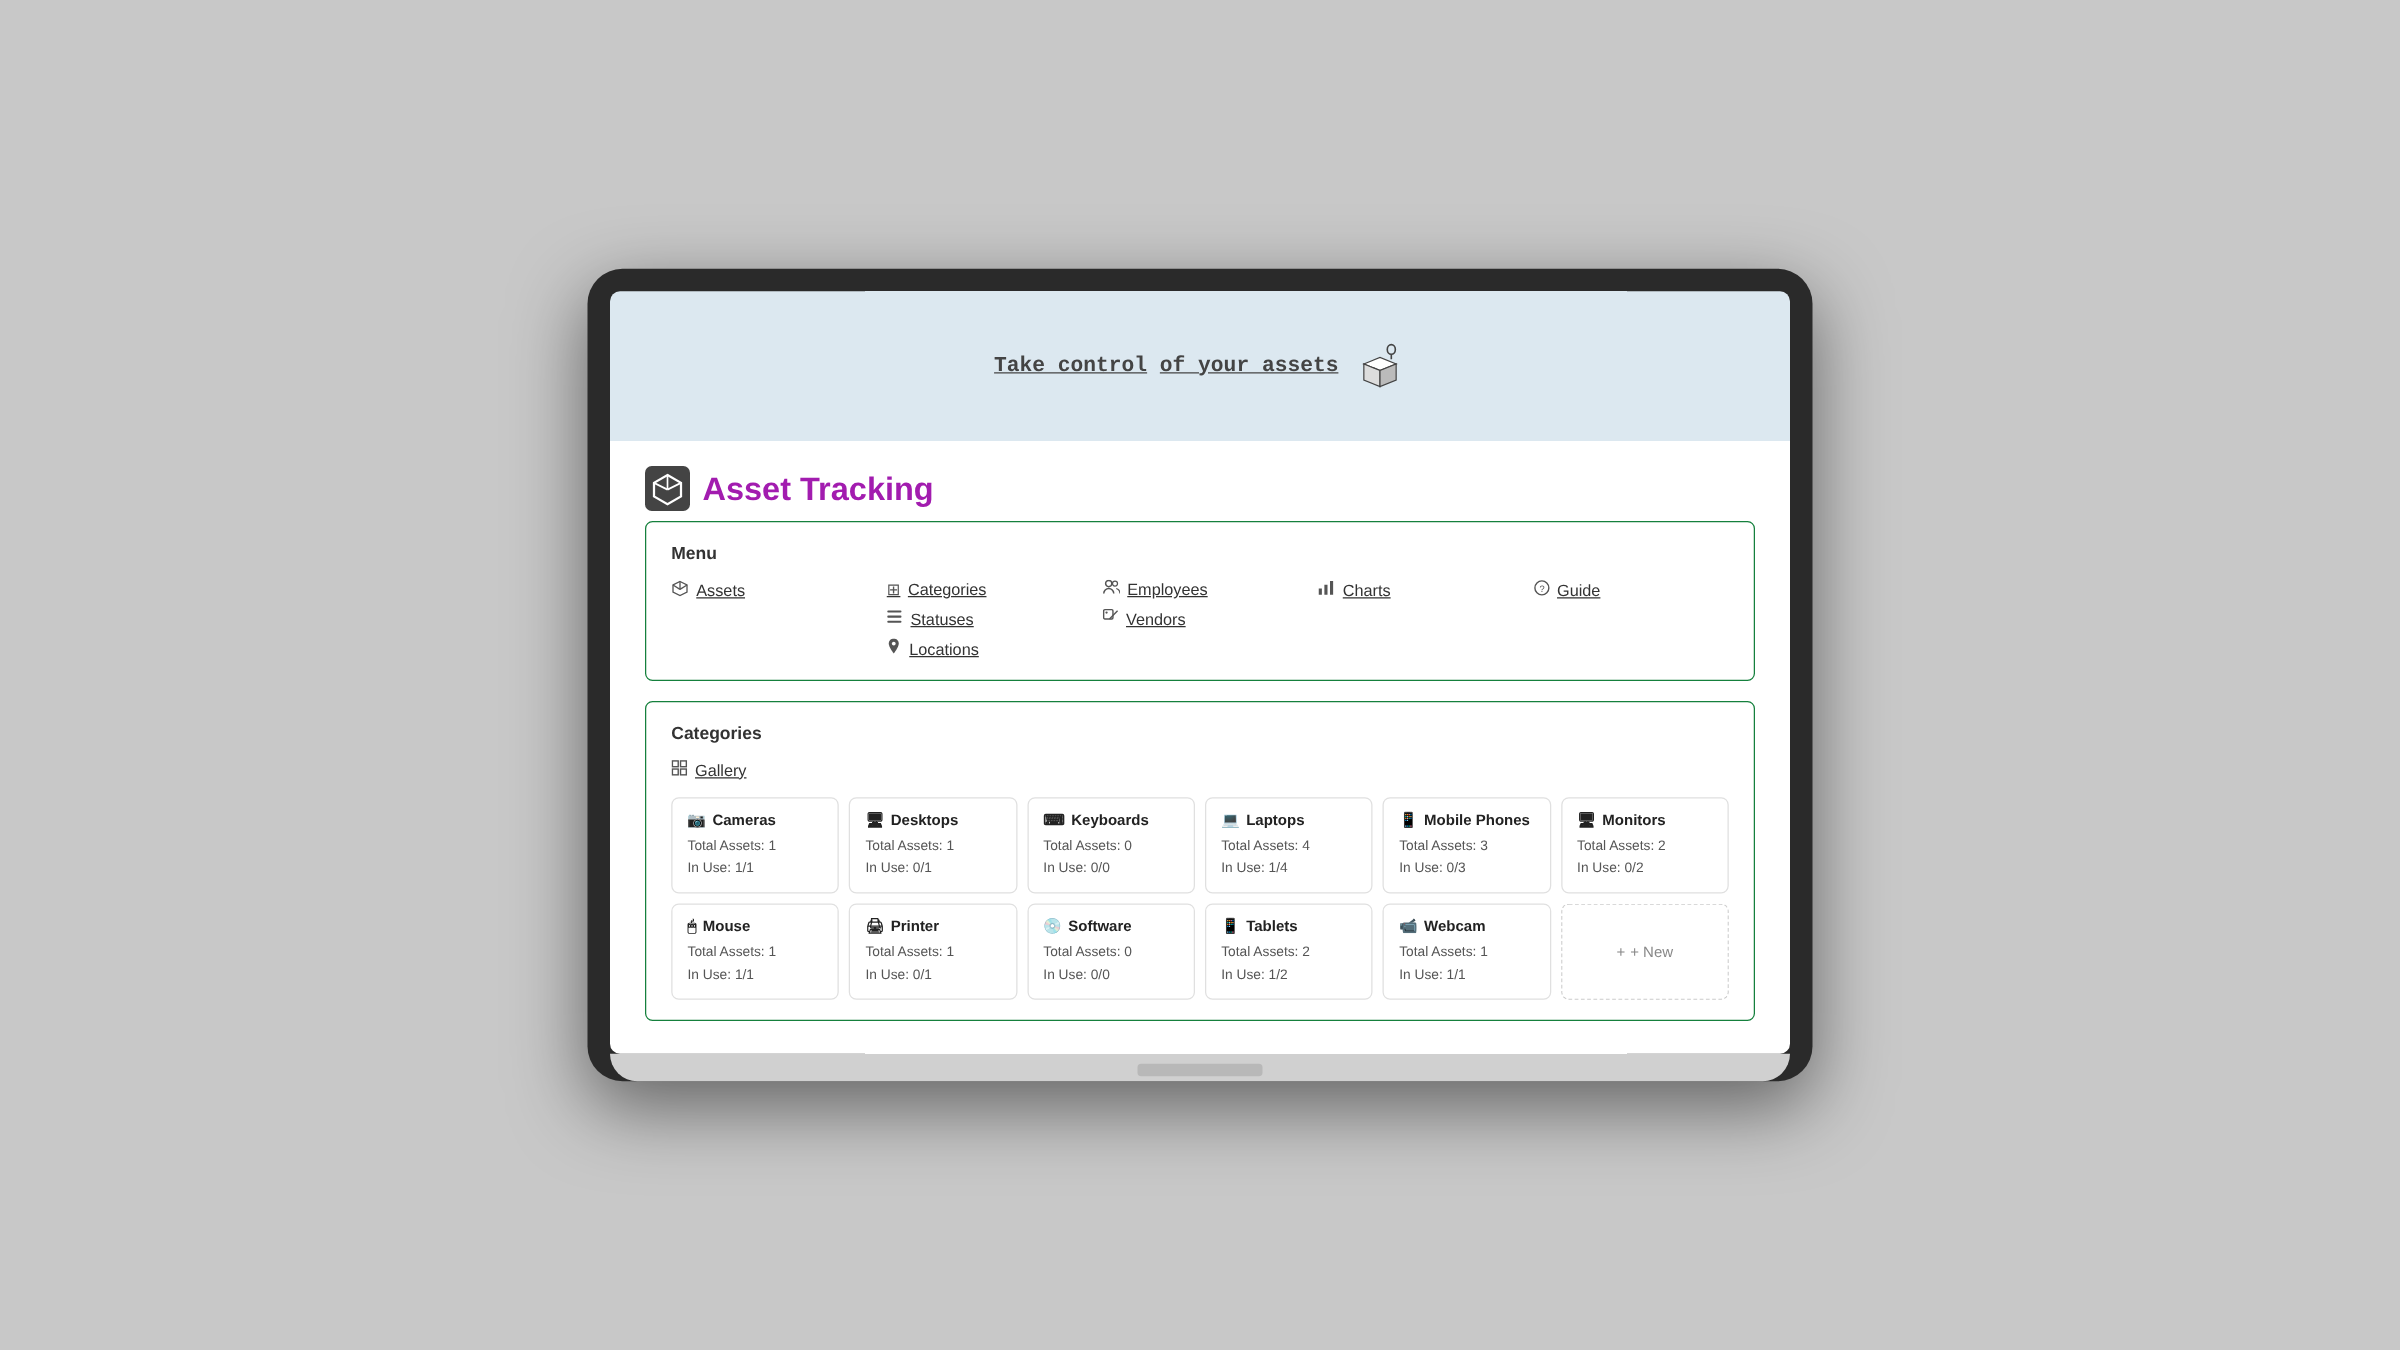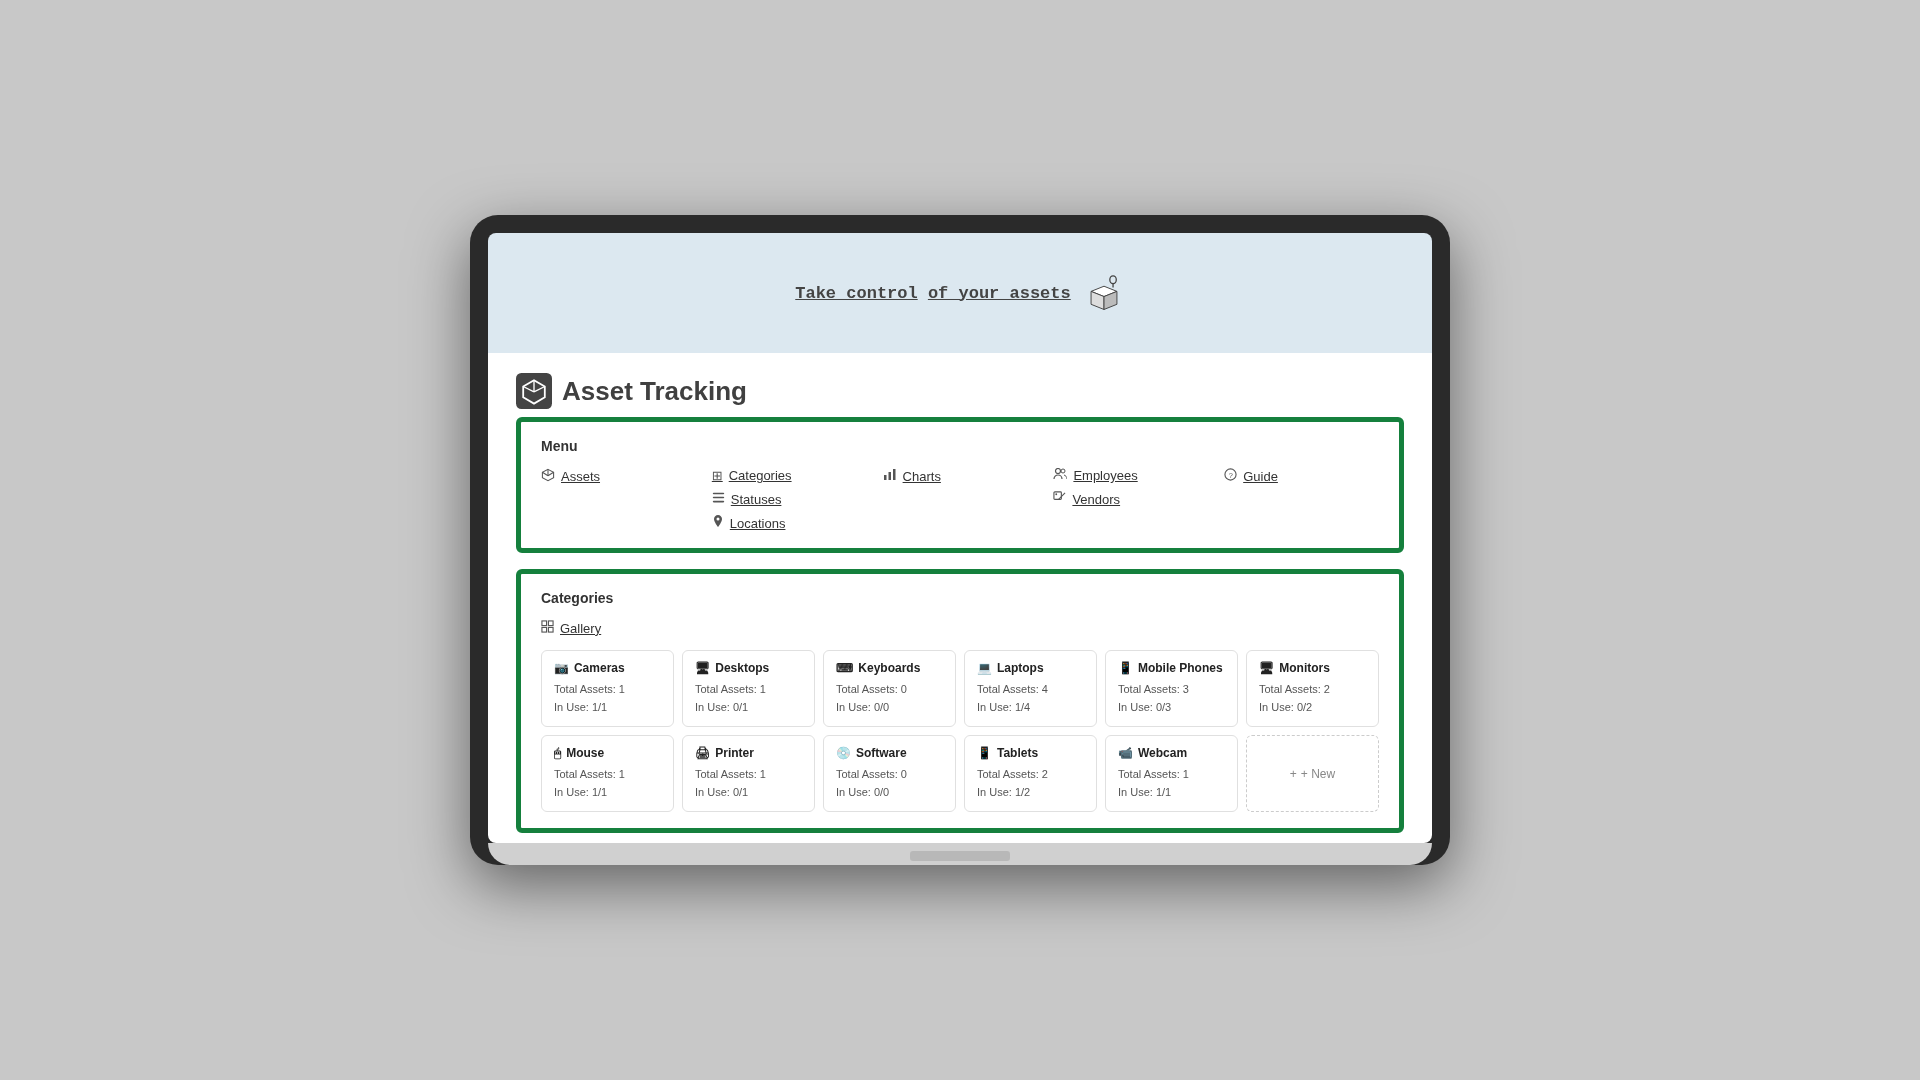--- a/index.html
+++ b/index.html
@@ -92,26 +92,26 @@
     }
 
     .logo-icon {
       width: 36px;
       height: 36px;
     }
 
     .app-title {
       font-size: 26px;
       font-weight: 700;
-      color: #404040;
+      color: #a21caf;
     }
 
     
     .section-box {
-      border: 5px solid #15803d;
+      border: 1px solid #15803d;
       border-radius: 6px;
       padding: 16px 20px;
       margin-bottom: 16px;
     }
 
     .section-title {
       font-size: 14px;
       font-weight: 600;
       color: #333;
       margin-bottom: 14px;
@@ -293,51 +293,51 @@
                   <circle cx="6" cy="4" r="1.5" fill="#fff"></circle>
                 </svg>
               </span>
               <span>Locations</span>
             </div>
           </div>
 
           <div class="menu-col">
             <div class="menu-item">
               <span class="menu-icon">
-                <svg width="14" height="13" viewBox="0 0 14 13" fill="none" xmlns="http://www.w3.org/2000/svg">
-                  <rect x="1" y="7" width="2.5" height="5" fill="#555"></rect>
-                  <rect x="5.5" y="4" width="2.5" height="8" fill="#555"></rect>
-                  <rect x="10" y="1" width="2.5" height="11" fill="#555"></rect>
-                </svg>
-              </span>
-              <span>Charts</span>
-            </div>
-          </div>
-
-          <div class="menu-col">
-            <div class="menu-item">
-              <span class="menu-icon">
                 <svg width="14" height="12" viewBox="0 0 14 12" fill="none" xmlns="http://www.w3.org/2000/svg">
                   <circle cx="5" cy="3" r="2.5" fill="none" stroke="#555" stroke-width="1.2"></circle>
                   <path d="M1 11c0-2.2 1.8-4 4-4s4 1.8 4 4" fill="none" stroke="#555" stroke-width="1.2"></path>
                   <circle cx="10" cy="3" r="2" fill="none" stroke="#555" stroke-width="1"></circle>
                   <path d="M11 7c1.5.5 3 1.8 3 4" fill="none" stroke="#555" stroke-width="1"></path>
                 </svg>
               </span>
               <span>Employees</span>
             </div>
             <div class="menu-item">
               <span class="menu-icon">
                 <svg width="13" height="13" viewBox="0 0 14 14" fill="none" xmlns="http://www.w3.org/2000/svg">
                   <rect x="1" y="1" width="8" height="8" rx="1" fill="none" stroke="#555" stroke-width="1.2"></rect>
                   <circle cx="3.5" cy="3.5" r="1" fill="#555"></circle>
                   <line x1="6" y1="9" x2="13" y2="2" stroke="#555" stroke-width="1.2"></line>
                 </svg>
               </span>
               <span>Vendors</span>
+            </div>
+          </div>
+
+          <div class="menu-col">
+            <div class="menu-item">
+              <span class="menu-icon">
+                <svg width="14" height="13" viewBox="0 0 14 13" fill="none" xmlns="http://www.w3.org/2000/svg">
+                  <rect x="1" y="7" width="2.5" height="5" fill="#555"></rect>
+                  <rect x="5.5" y="4" width="2.5" height="8" fill="#555"></rect>
+                  <rect x="10" y="1" width="2.5" height="11" fill="#555"></rect>
+                </svg>
+              </span>
+              <span>Charts</span>
             </div>
           </div>
 
           <div class="menu-col">
             <div class="menu-item">
               <span class="menu-icon">
                 <svg width="13" height="13" viewBox="0 0 14 14" fill="none" xmlns="http://www.w3.org/2000/svg">
                   <circle cx="7" cy="7" r="6" fill="none" stroke="#555" stroke-width="1.2"></circle>
                   <text x="5" y="10.5" font-size="8" fill="#555" font-family="sans-serif">?</text>
                 </svg>

